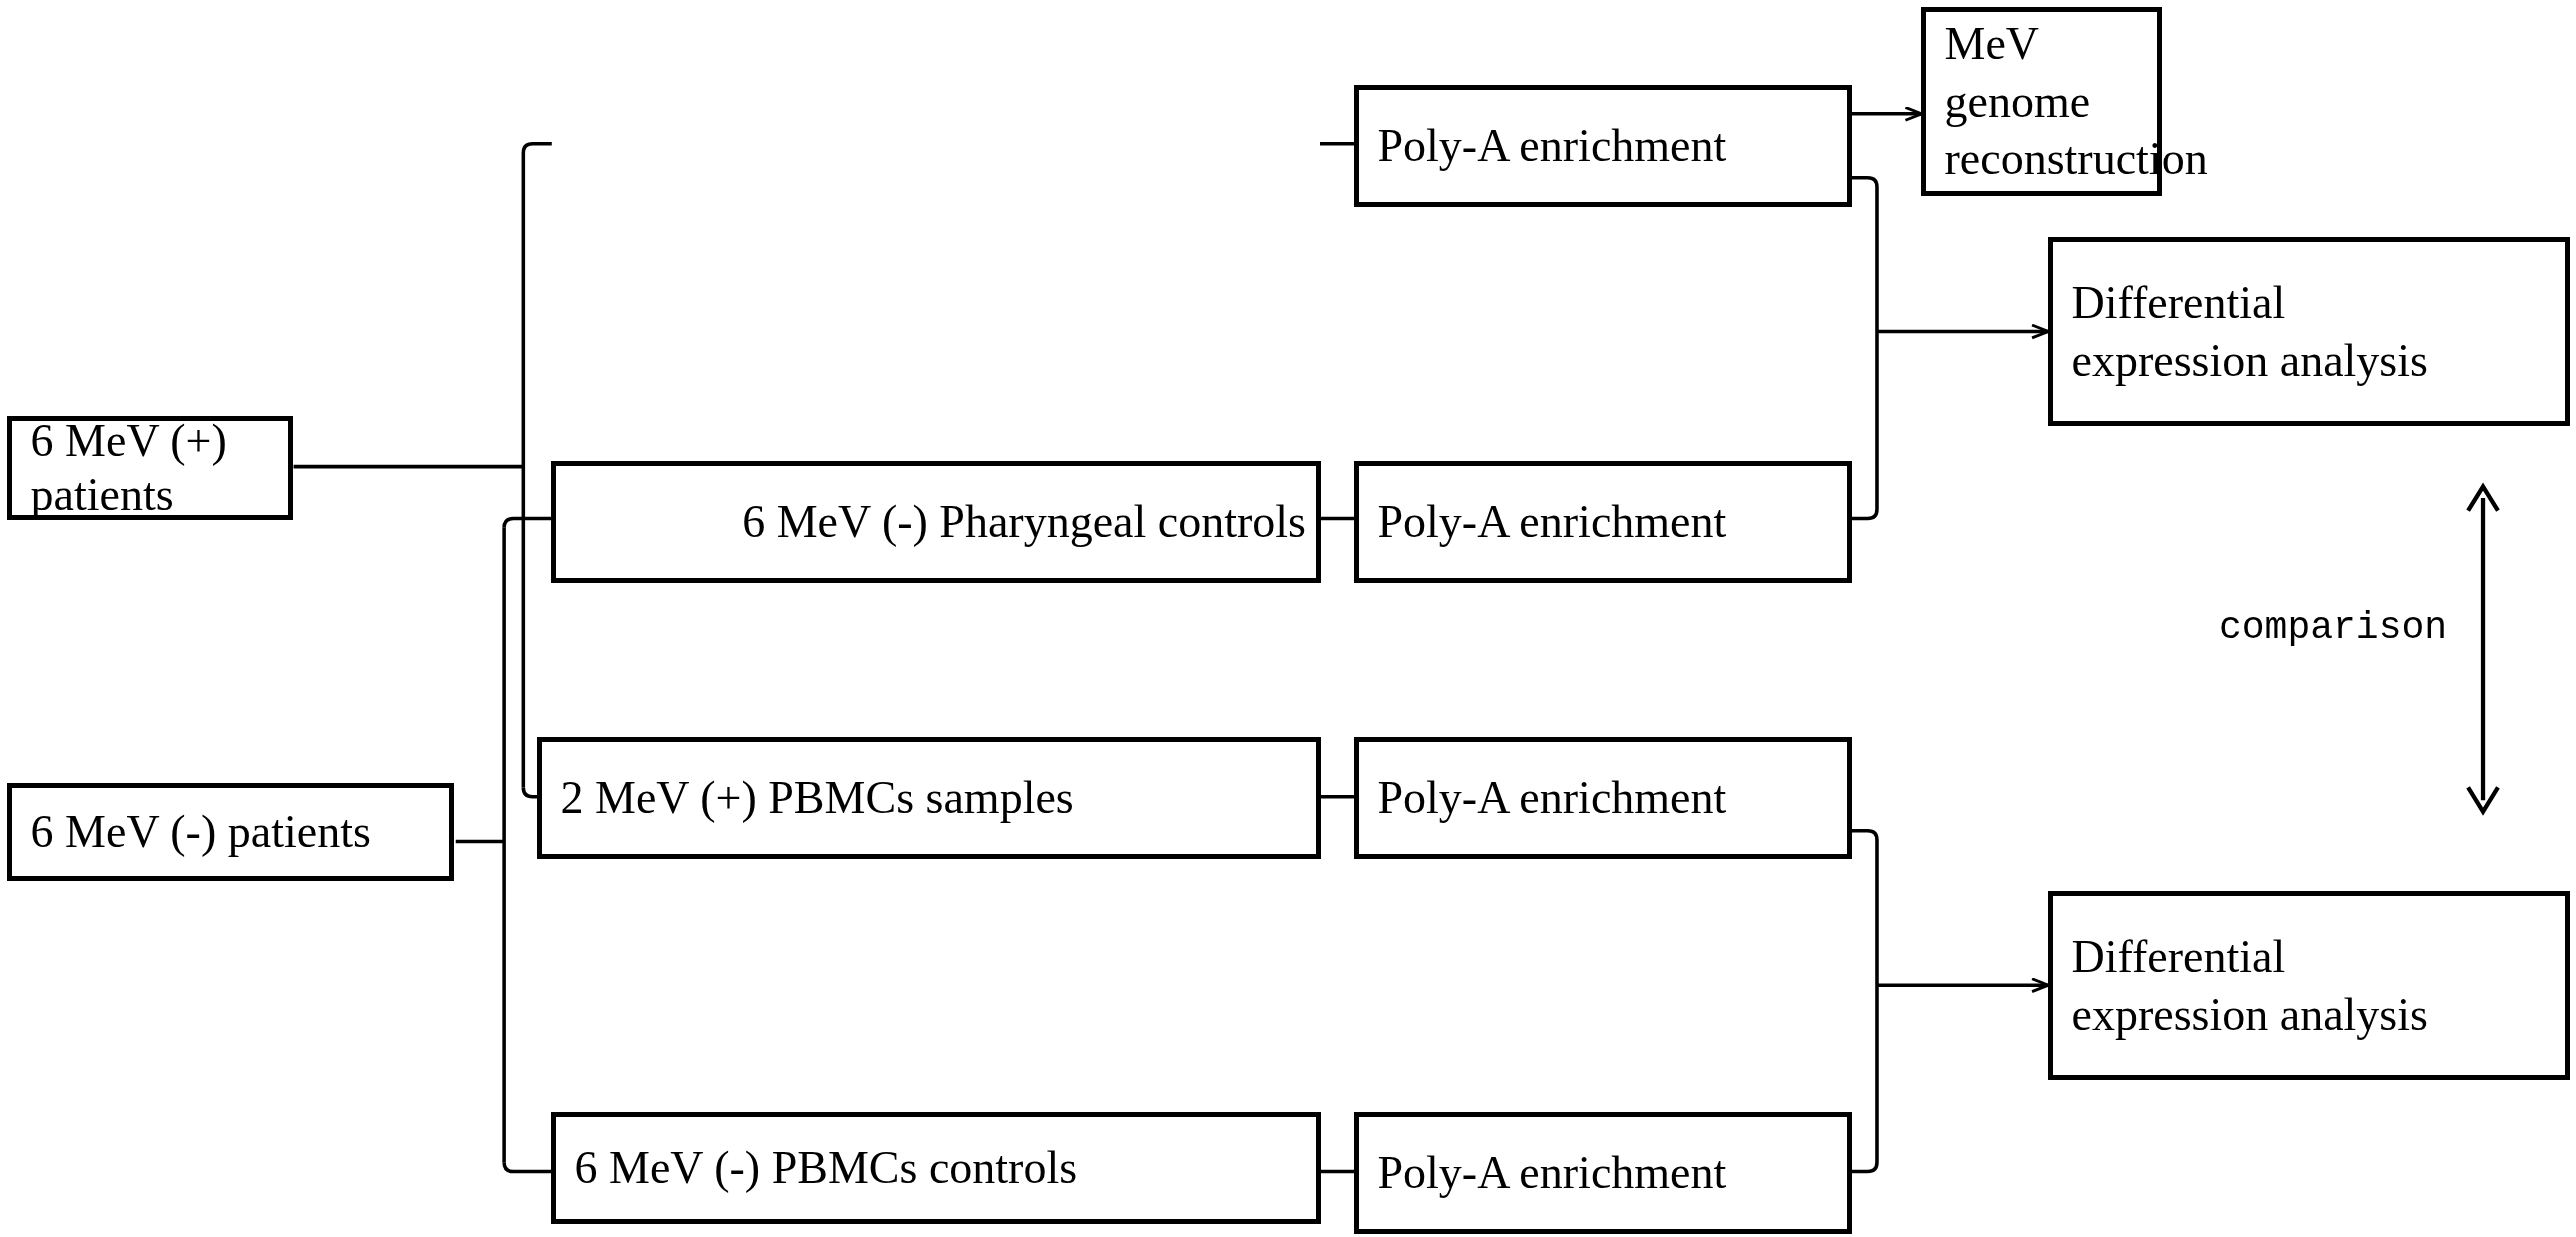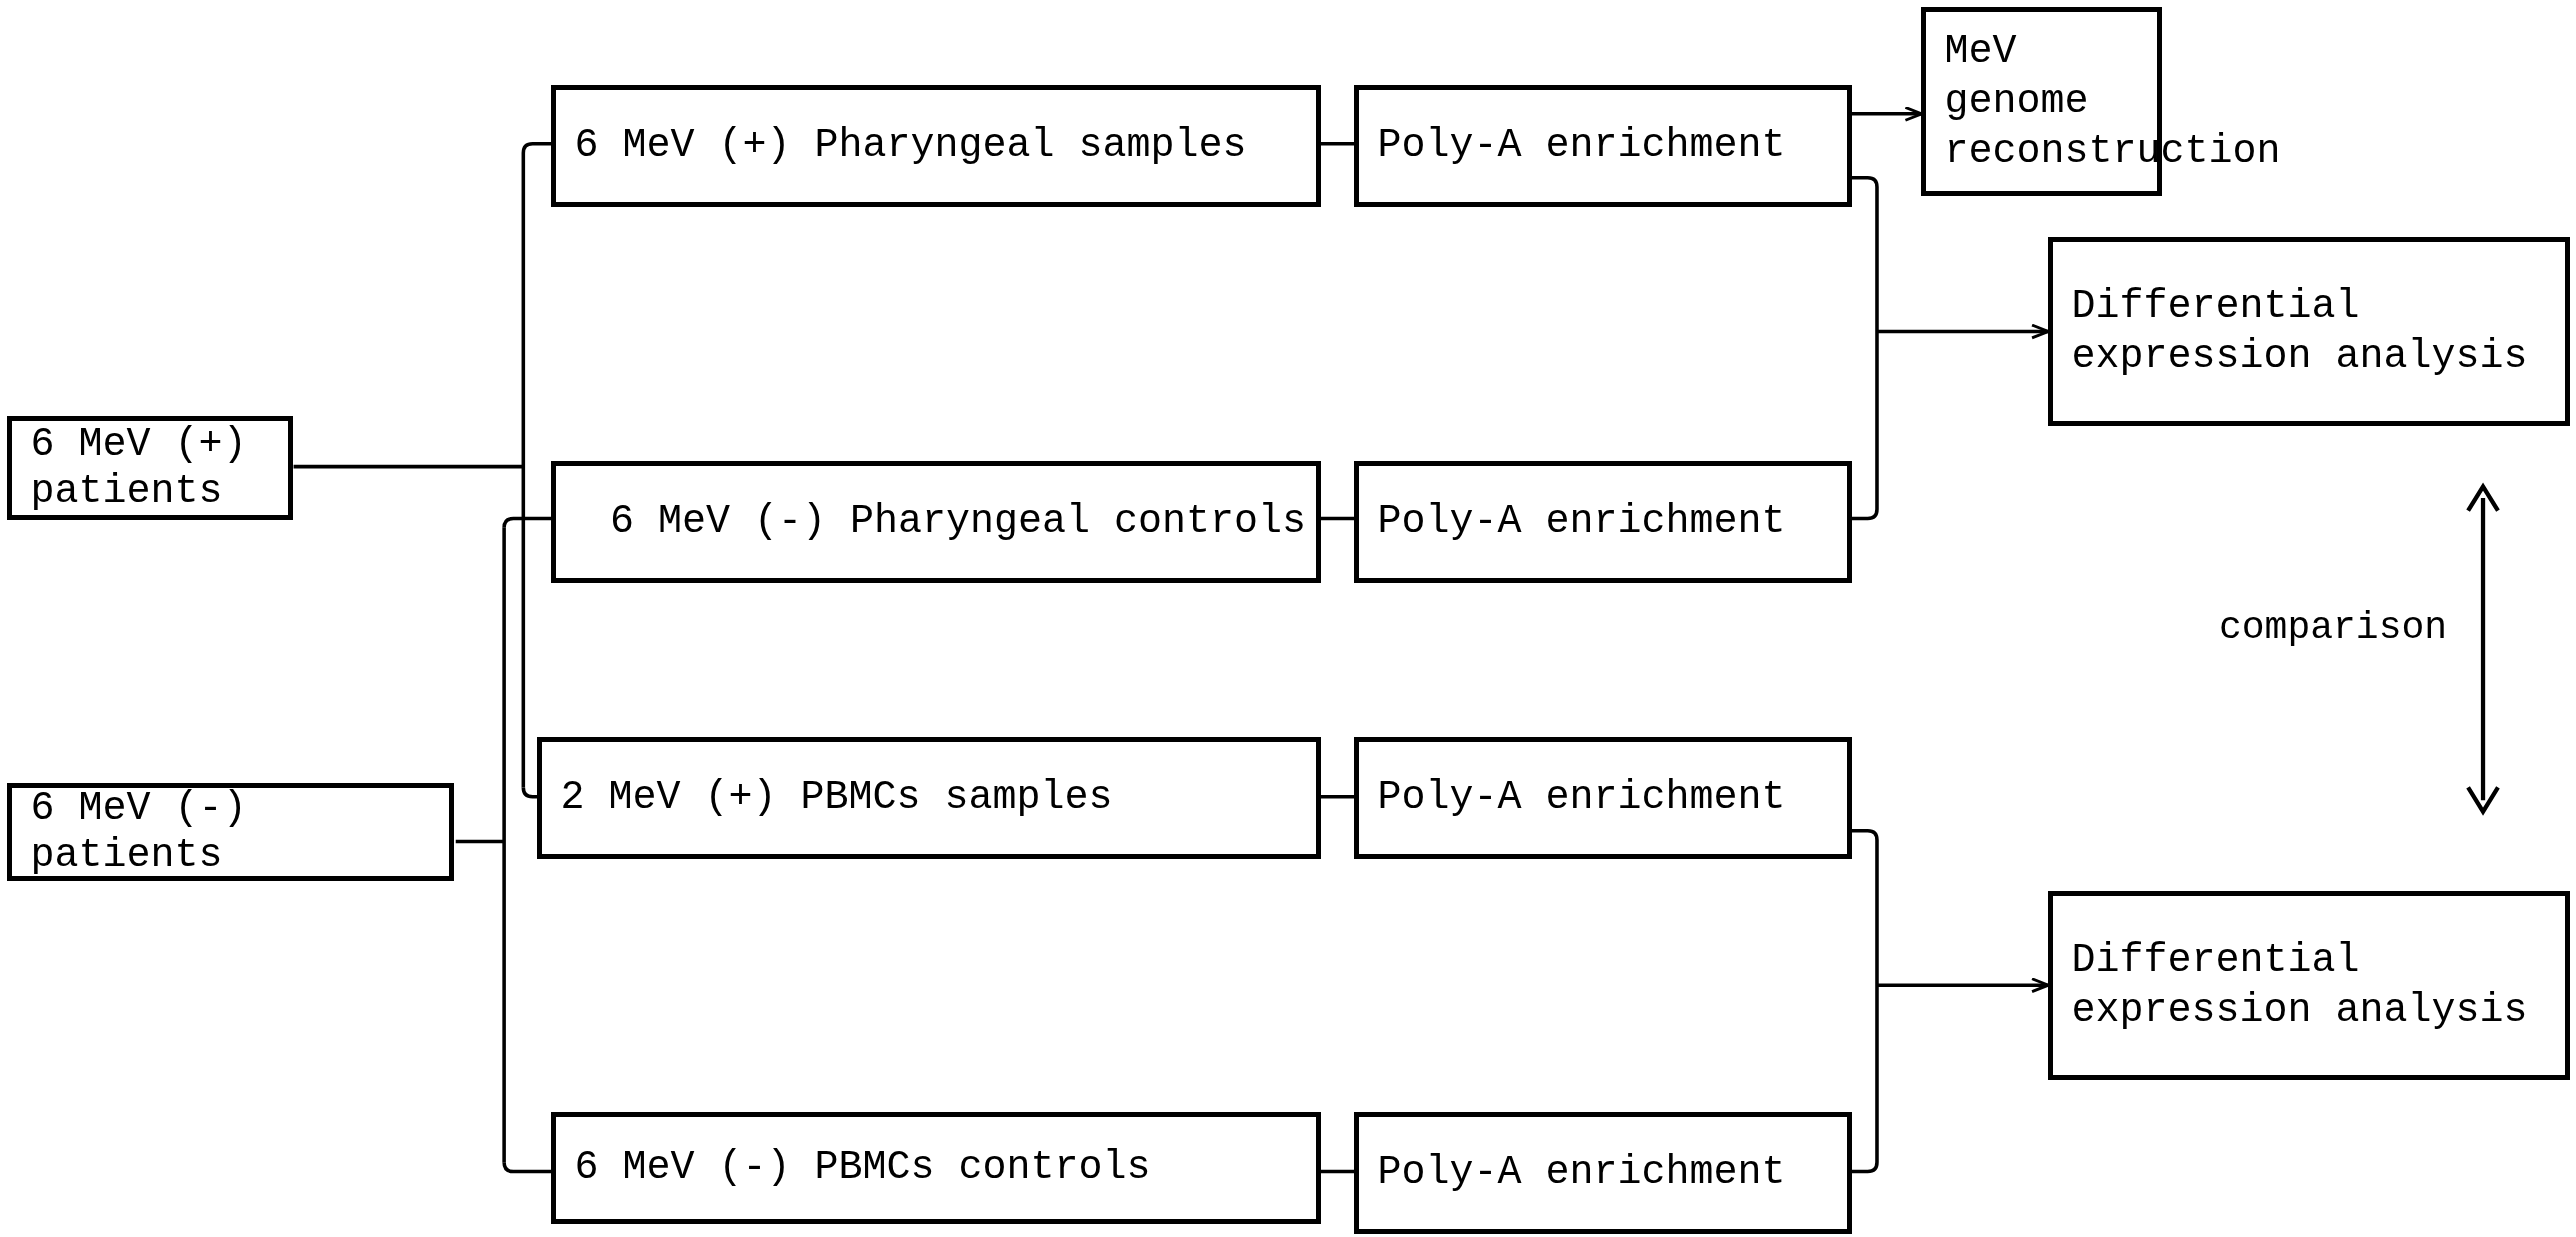--- a/index.html
+++ b/index.html
@@ -29,25 +29,25 @@
     border: 5px solid #000000;
     display: flex;
     align-items: center;
     z-index: 5;
   }
   .node-box .node-label {
     display: block;
     width: 100%;
     padding-left: 18.5px;
     padding-right: 10px;
-    font-size: 40px;
+    font-size: 46px;
     line-height: 1.18;
     color: #000000;
     white-space: pre-line;
-    font-family: Liberation Mono, monospace;
+    font-family: Liberation Serif, serif;
   }
   .node-box.two-line .node-label {
     line-height: 1.25;
   }
   .free-text {
     position: absolute;
     font-size: 38px;
     color: #000000;
     font-family: Liberation Mono, monospace;
     white-space: nowrap;
@@ -115,23 +115,20 @@
   </svg>
 
   <div class="node-box" style="left:7.1px; top:408px; width:286px; height:104px;margin-top:8px;">
     <span class="node-label">6 MeV (+) patients</span>
   </div>
 
   <div class="node-box" style="left:7.1px; top:783px; width:447px; height:98px;">
     <span class="node-label">6 MeV (-) patients</span>
   </div>
 
-  <div class="node-box" style="left:551px; top:85px; width:770px; height:122px;">
-    <span class="node-label">6 MeV (+) Pharyngeal samples</span>
-  </div>
 
   <div class="node-box" style="left:1354px; top:85px; width:498px; height:122px;">
     <span class="node-label">Poly-A enrichment</span>
   </div>
 
   <div class="node-box two-line" style="left:1921px; top:7.1px; width:241px; height:189px;">
     <span class="node-label">MeV genome
 reconstruction</span>
   </div>
 

